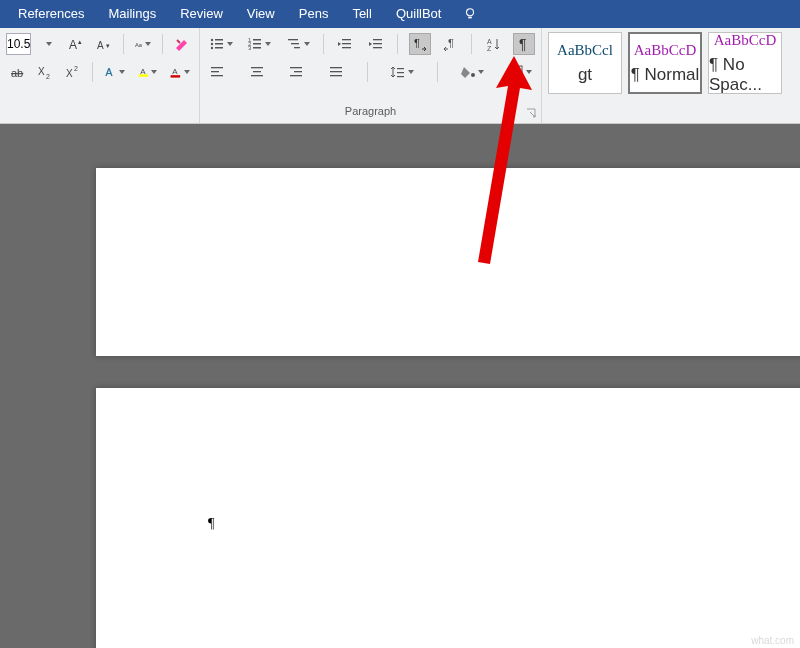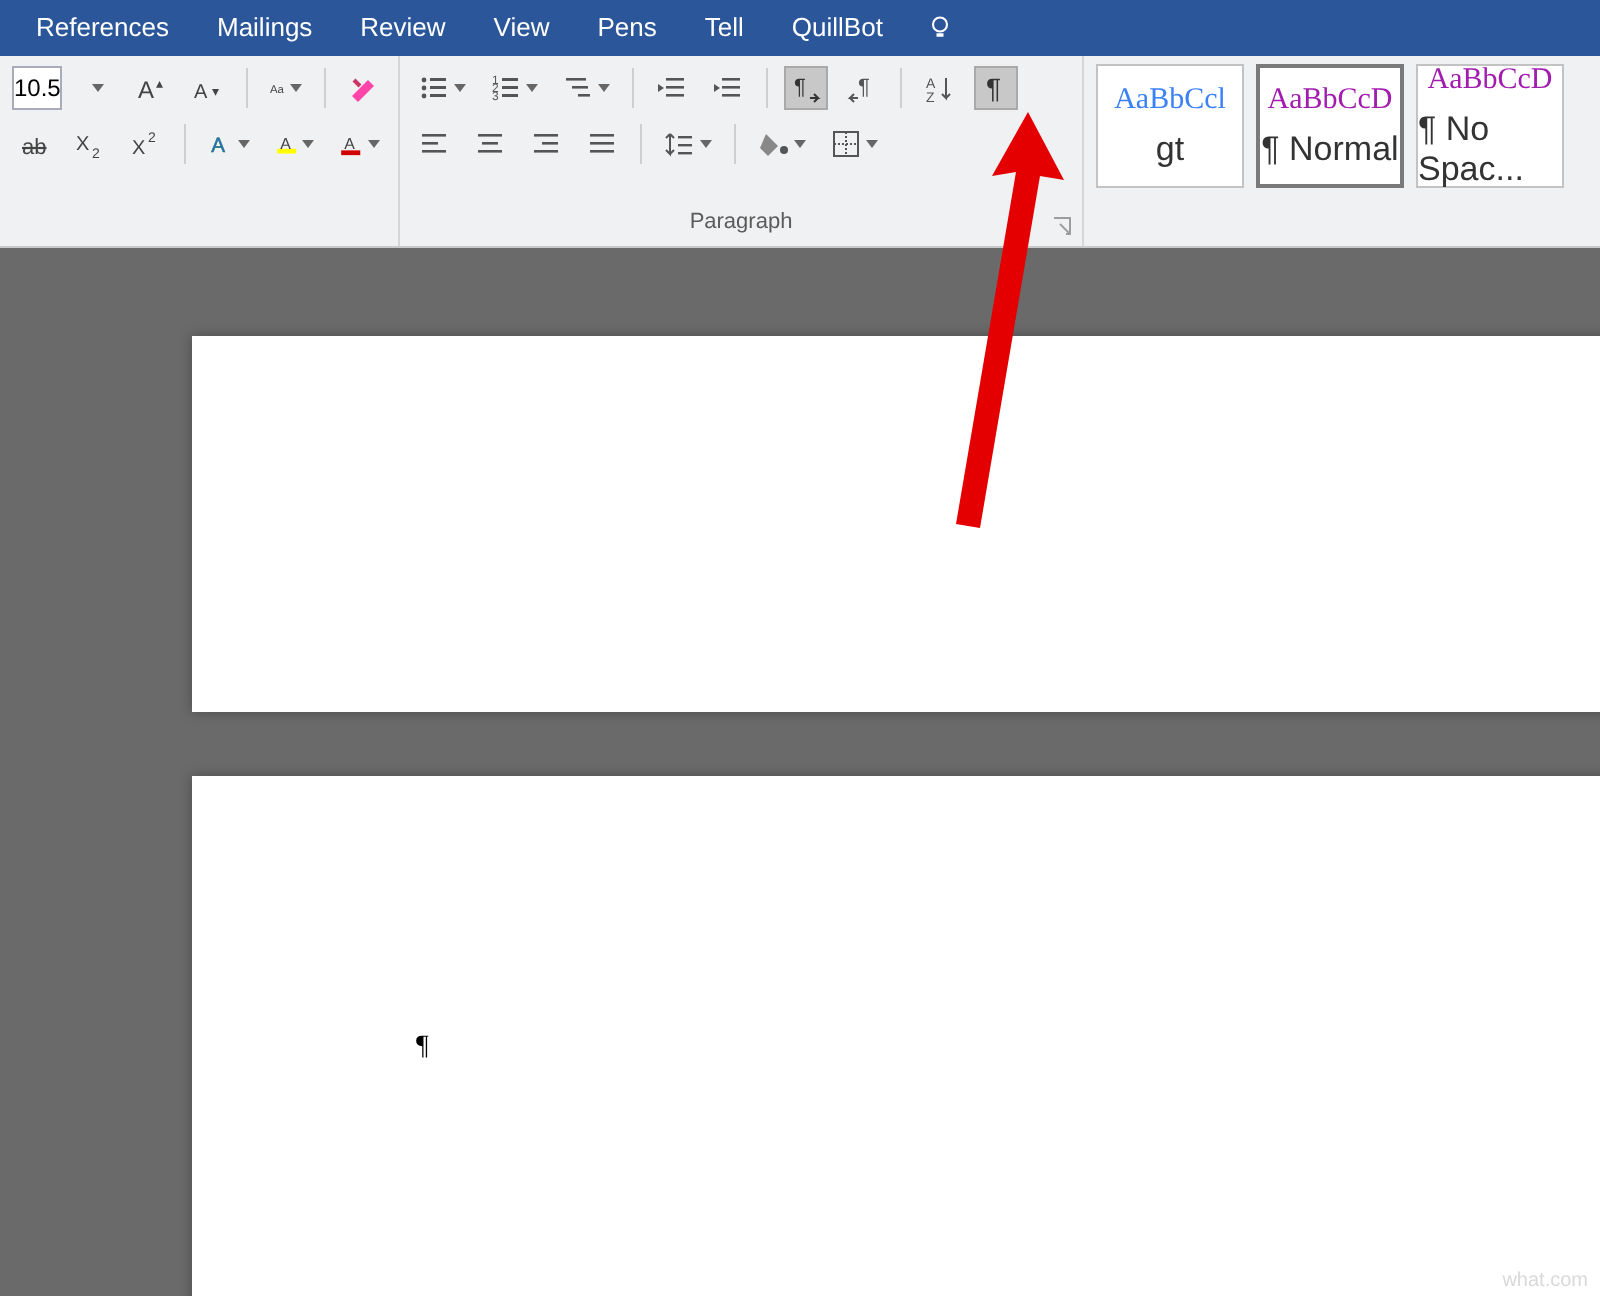--- a/index.html
+++ b/index.html
@@ -4,33 +4,33 @@
 <style>
 * { margin:0; padding:0; box-sizing:border-box; font-family:"Segoe UI",Arial,sans-serif; }
 body { width:800px; height:648px; background:#6a6a6a; overflow:hidden; position:relative; }
 .tabstrip { height:28px; background:#2b579a; display:flex; align-items:center; padding-left:6px; color:#fff; font-size:13px; }
 .tabstrip .tab { padding:0 12px; height:28px; line-height:28px; cursor:pointer; }
 .tabstrip .tell { display:flex; align-items:center; padding-left:10px; gap:6px; }
 .tabstrip .bulb { width:14px; height:14px; }
 .ribbon { height:96px; background:#f0f1f2; border-bottom:1px solid #c9c9c9; display:flex; }
 .group { border-right:1px solid #d6d6d6; display:flex; flex-direction:column; height:100%; }
 .group .rows { flex:1; padding:4px 6px 0 6px; display:flex; flex-direction:column; gap:4px; }
-.row { display:flex; align-items:center; gap:6px; height:24px; }
+.row { display:flex; align-items:center; gap:6px; height:24px;justify-content:space-between; }
 .label { height:18px; font-size:11px; color:#5b5b5b; text-align:center; position:relative; }
 .launcher { position:absolute; right:4px; top:2px; width:12px; height:12px; opacity:.6; }
 .btn { height:22px; min-width:22px; display:flex; align-items:center; justify-content:center; cursor:pointer; border:1px solid transparent; background:transparent; padding:0 2px; }
 .btn.active { background:#c8c8c9; border-color:#a9a9a9; }
 .caret { width:0; height:0; border-left:3px solid transparent; border-right:3px solid transparent; border-top:4px solid #666; margin-left:2px; }
 .fsz { width:36px; height:22px; border:1px solid #aab; background:#fff; font-size:12px; text-align:center; line-height:20px; }
 .ico { width:16px; height:16px; }
 .sep { width:1px; height:20px; background:#cfcfcf; margin:0 2px; }
 .styles { padding:4px 6px; display:flex; gap:6px; align-items:flex-start; }
 .stylecard { width:74px; height:62px; border:1px solid #c3c3c3; background:#fff; display:flex; flex-direction:column; align-items:center; justify-content:center; cursor:pointer; }
 .stylecard.sel { border:1px solid #7a7a7a; box-shadow:inset 0 0 0 1px #7a7a7a; }
-.stylecard .sample { font-size:15px; color:#3b82f6; font-family:"Times New Roman",serif; }
+.stylecard .sample { font-size:15px; color:#0c4a6e; font-family:"Times New Roman",serif; }
 .stylecard .sample.gray { color:#a21caf; }
 .stylecard .sname { font-size:17px; color:#333; margin-top:6px; }
 .docarea { position:absolute; top:124px; left:0; right:0; bottom:0; background:#6a6a6a; overflow:hidden; }
 .page { position:absolute; left:96px; background:#fff; box-shadow:0 0 6px rgba(0,0,0,.3); width:720px; }
 .page1 { top:44px; height:188px; }
 .page2 { top:264px; height:340px; }
 .pilcrow { position:absolute; left:112px; top:128px; font-size:14px; font-family:serif; color:#000; }
 .arrow { position:absolute; left:466px; top:56px; width:80px; height:210px; pointer-events:none; }
 .watermark { position:absolute; right:6px; bottom:2px; font-size:10px; color:#d9d9d9; }
 svg { display:block; }

